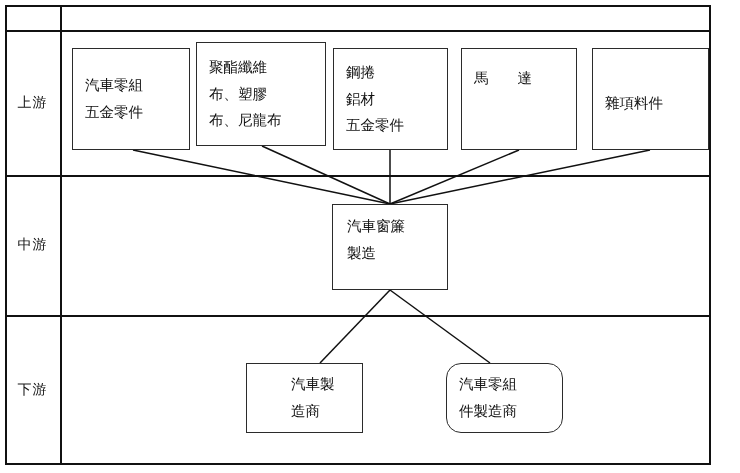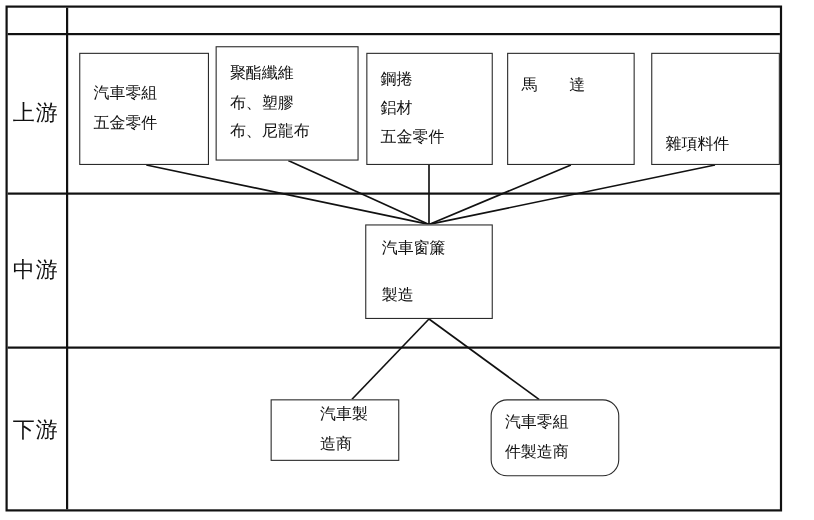--- a/index.html
+++ b/index.html
@@ -46,21 +46,21 @@
   }
 
   
   .stage-label {
     position: absolute;
     left: 5px;
     width: 55px;
     display: flex;
     align-items: center;
     justify-content: center;
-    font-size: 20px;
+    font-size: 14px;
     letter-spacing: 1px;
     color: #111111;
     user-select: none;
   }
 
   
   .node {
     position: absolute;
     border: 1.6px solid #2b2b2b;
     background: #ffffff;
@@ -72,21 +72,20 @@
     font-size: 14.5px;
     line-height: 1.85;
     color: #111111;
     z-index: 3;
   }
   .node .line {
     white-space: pre;
   }
   .node.center-pad {
     padding-left: 14px;
-    gap: 16px;
   }
 
   
   #connectors {
     position: absolute;
     left: 0;
     top: 0;
     width: 740px;
     height: 473px;
     z-index: 2;
@@ -138,30 +137,30 @@
   <div class="node" style="left:333px; top:48px; width:115px; height:102px;">
     <span class="line">鋼捲</span>
     <span class="line">鋁材</span>
     <span class="line">五金零件</span>
   </div>
 
   <div class="node" style="left:461px; top:48px; width:116px; height:102px; justify-content:flex-start; padding-top:16px;">
     <span class="line">馬　　達</span>
   </div>
 
-  <div class="node" style="left:592px; top:48px; width:117px; height:102px; justify-content:flex-end; padding-top:12px;">
+  <div class="node" style="left:592px; top:48px; width:117px; height:102px; justify-content:center; padding-top:12px;">
     <span class="line">雜項料件</span>
   </div>
 
   <div class="node center-pad" style="left:332px; top:204px; width:116px; height:86px; justify-content:flex-start; padding-top:8px;">
     <span class="line">汽車窗簾</span>
     <span class="line">製造</span>
   </div>
 
-  <div class="node" style="left:246px; top:363px; width:117px; height:56px;padding-left:44px;">
+  <div class="node" style="left:246px; top:363px; width:117px; height:70px;padding-left:44px;">
     <span class="line">汽車製</span>
     <span class="line">造商</span>
   </div>
 
   <div class="node" style="left:446px; top:363px; width:117px; height:70px;border-radius:15px;">
     <span class="line">汽車零組</span>
     <span class="line">件製造商</span>
   </div>
 
 </div>

